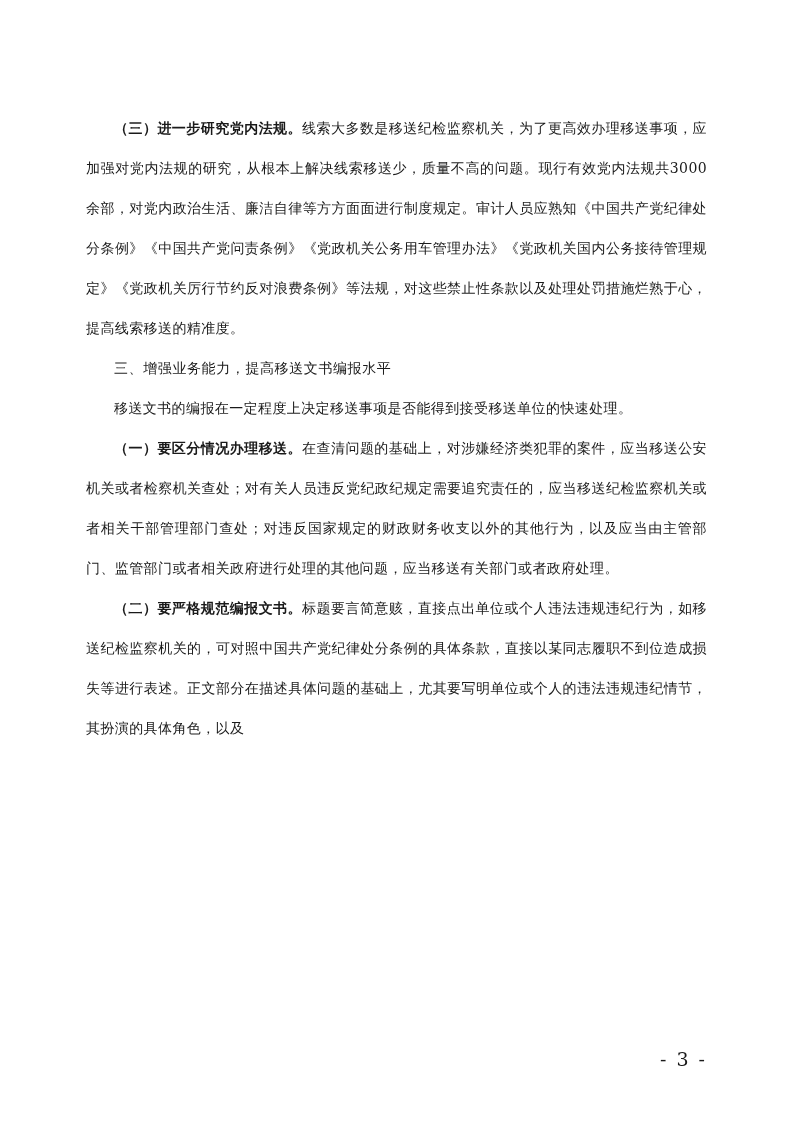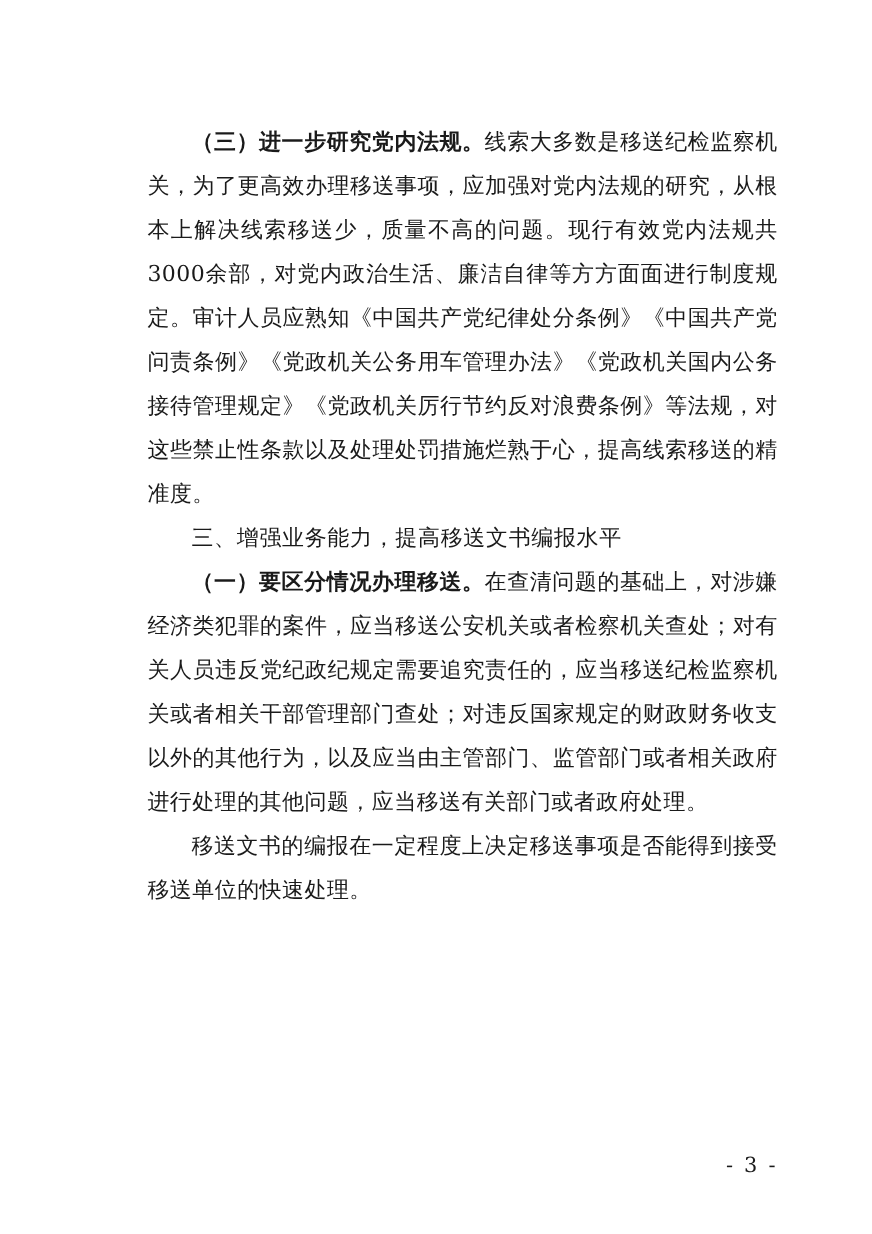--- a/index.html
+++ b/index.html
@@ -18,26 +18,25 @@
   .page {
     position: absolute;
     left: 0;
     top: 0;
     width: 793px;
     height: 1122px;
     box-sizing: border-box;
     padding: 108px 86px 60px 86px;
   }
   .doc-body {
-    font-size: 20px;
+    font-size: 14px;
     line-height: 40px;
     letter-spacing: 0.4px;
     text-align: justify;
     text-justify: inter-ideograph;
-    margin-left: 48px;
   }
   p.para {
     margin: 0;
     text-indent: 2em;
   }
   p.heading {
     margin: 0;
     text-indent: 2em;
     font-weight: normal;
     letter-spacing: 0.6px;
@@ -58,20 +57,21 @@
 </head>
 <body>
 
 <div class="page">
   <div class="doc-body">
 
     <p class="para"><span class="lead">（三）进一步研究党内法规。</span><span>线索大多数是移送纪检监察机关，为了更高效办理移送事项，应加强对党内法规的研究，从根本上解决线索移送少，质量不高的问题。现行有效党内法规共3000余部，对党内政治生活、廉洁自律等方方面面进行制度规定。审计人员应熟知《中国共产党纪律处分条例》《中国共产党问责条例》《党政机关公务用车管理办法》《党政机关国内公务接待管理规定》《党政机关厉行节约反对浪费条例》等法规，对这些禁止性条款以及处理处罚措施烂熟于心，提高线索移送的精准度。</span></p>
 
     <p class="heading">三、增强业务能力，提高移送文书编报水平</p>
 
+    <p class="para"><span>移送文书的编报在一定程度上决定移送事项是否能得到接受移送单位的快速处理。</span></p>
+
     <p class="para"><span class="lead">（一）要区分情况办理移送。</span><span>在查清问题的基础上，对涉嫌经济类犯罪的案件，应当移送公安机关或者检察机关查处；对有关人员违反党纪政纪规定需要追究责任的，应当移送纪检监察机关或者相关干部管理部门查处；对违反国家规定的财政财务收支以外的其他行为，以及应当由主管部门、监管部门或者相关政府进行处理的其他问题，应当移送有关部门或者政府处理。</span></p>
 
-    <p class="para"><span>移送文书的编报在一定程度上决定移送事项是否能得到接受移送单位的快速处理。</span></p>
-
+    <p class="para"><span class="lead">（二）要严格规范编报文书。</span><span>标题要言简意赅，直接点出单位或个人违法违规违纪行为，如移送纪检监察机关的，可对照中国共产党纪律处分条例的具体条款，直接以某同志履职不到位造成损失等进行表述。正文部分在描述具体问题的基础上，尤其要写明单位或个人的违法违规违纪情节，其扮演的具体角色，以及</span></p>
 
   </div>
   <div class="page-number">- 3 -</div>
 </div>
 
 </body></html>

